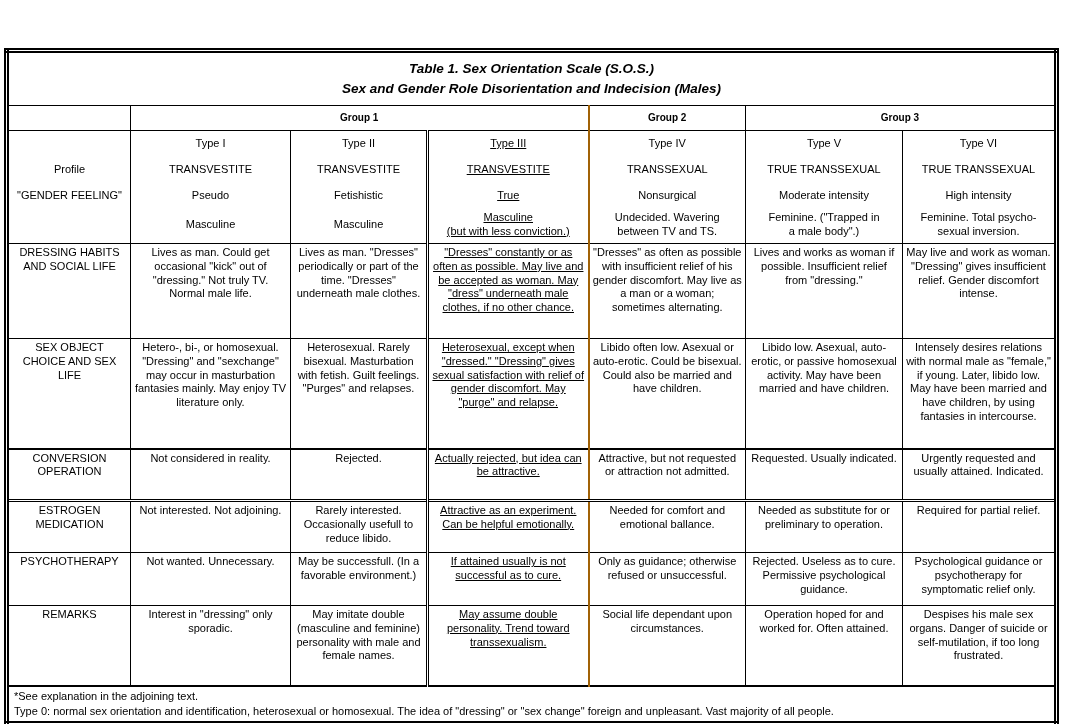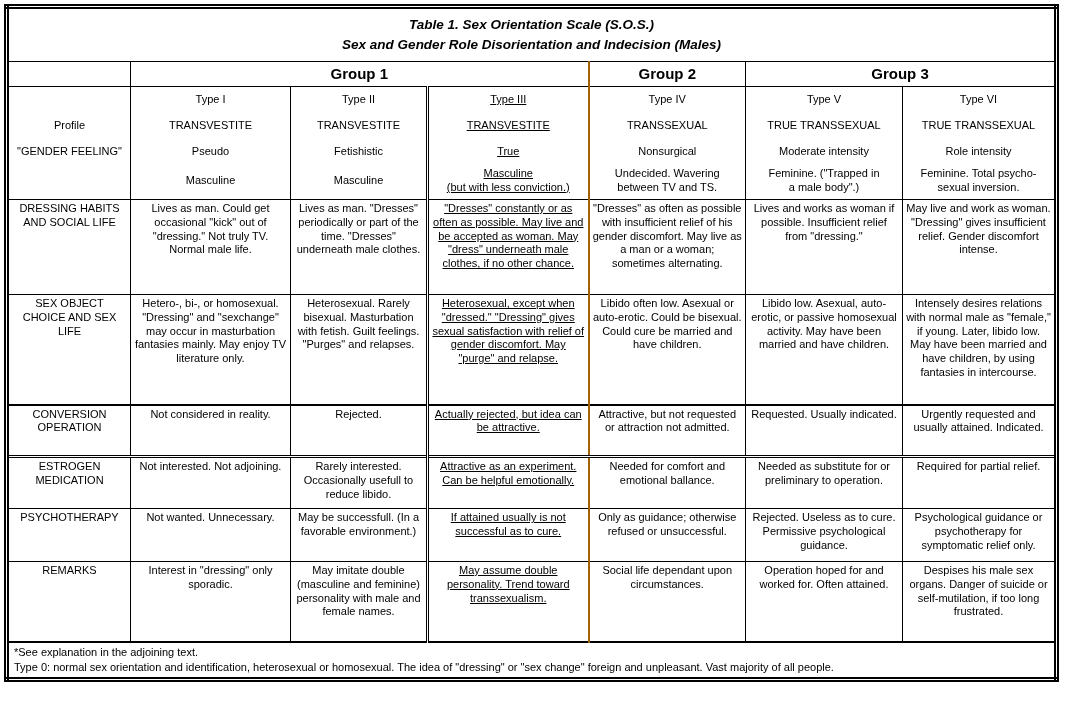--- a/index.html
+++ b/index.html
@@ -1,21 +1,21 @@
 <!DOCTYPE html>
 <html><head>
 <meta charset="utf-8">
 <style>
   html,body{margin:0;padding:0;background:#fff;color:#000;}
   body{width:1066px;height:724px;font-family:"Liberation Sans","DejaVu Sans",sans-serif;}
   .page{padding:4px 4px;}
-  table{border-collapse:collapse;table-layout:fixed;width:1004px;border:5px double #000;}
+  table{border-collapse:collapse;table-layout:fixed;width:1004px;border:5px double #000;margin-top:44px;}
   td{border:1px solid #000;padding:2px 3px;text-align:center;vertical-align:top;font-size:11px;line-height:1.25;word-wrap:break-word;}
   .title-cell{height:46px;vertical-align:middle;font-weight:bold;font-style:italic;font-size:13.5px;line-height:1.45;padding:3px;}
-  .group-cell{height:20px;vertical-align:middle;font-weight:bold;font-size:15px;}
+  .group-cell{height:20px;vertical-align:middle;font-weight:bold;font-size:10px;}
   .row-label{white-space:pre-line;}
   tr.r-profile{height:113px;}
   tr.r-dress{height:95px;}
   tr.r-sex{height:110px;}
   tr.r-kinsey{height:22px;}
   tr.r-kinsey td{vertical-align:middle;}
   tr.r-conv{height:52px;}
   tr.r-estro{height:52px;}
   tr.r-psy{height:53px;}
   tr.r-rem{height:80px;}
@@ -94,21 +94,21 @@
     <td class="prof">
       <div class="slot">Type V</div>
       <div class="slot">TRUE TRANSSEXUAL</div>
       <div class="slot">Moderate intensity</div>
       <div class="slot slot-tall">Feminine. ("Trapped in
 a male body".)</div>
     </td>
     <td class="prof">
       <div class="slot">Type VI</div>
       <div class="slot">TRUE TRANSSEXUAL</div>
-      <div class="slot">Role intensity</div>
+      <div class="slot">High intensity</div>
       <div class="slot slot-tall">Feminine. Total psycho-
 sexual inversion.</div>
     </td>
   </tr>
 
   <tr class="r-dress">
     <td class="row-label">DRESSING HABITS
 AND SOCIAL LIFE</td>
     <td>Lives as man. Could get occasional "kick" out of "dressing." Not truly TV. Normal male life.</td>
     <td>Lives as man. "Dresses" periodically or part of the time. "Dresses" underneath male clothes.</td>
@@ -118,21 +118,21 @@
     <td>May live and work as woman. "Dressing" gives insufficient relief. Gender discomfort intense.</td>
   </tr>
 
   <tr class="r-sex">
     <td class="row-label">SEX OBJECT
 CHOICE AND SEX
 LIFE</td>
     <td>Hetero-, bi-, or homosexual. "Dressing" and "sexchange" may occur in masturbation fantasies mainly. May enjoy TV literature only.</td>
     <td>Heterosexual. Rarely bisexual. Masturbation with fetish. Guilt feelings. "Purges" and relapses.</td>
     <td class="bl2">Heterosexual, except when "dressed." "Dressing" gives sexual satisfaction with relief of gender discomfort. May "purge" and relapse.</td>
-    <td class="bl1">Libido often low. Asexual or auto-erotic. Could be bisexual. Could cure be married and have children.</td>
+    <td class="bl1">Libido often low. Asexual or auto-erotic. Could be bisexual. Could also be married and have children.</td>
     <td>Libido low. Asexual, auto-erotic, or passive homosexual activity. May have been married and have children.</td>
     <td>Intensely desires relations with normal male as "female," if young. Later, libido low. May have been married and have children, by using fantasies in intercourse.</td>
   </tr>
 
 
   <tr class="r-conv bt1">
     <td class="row-label">CONVERSION
 OPERATION</td>
     <td>Not considered in reality.</td>
     <td>Rejected.</td>

